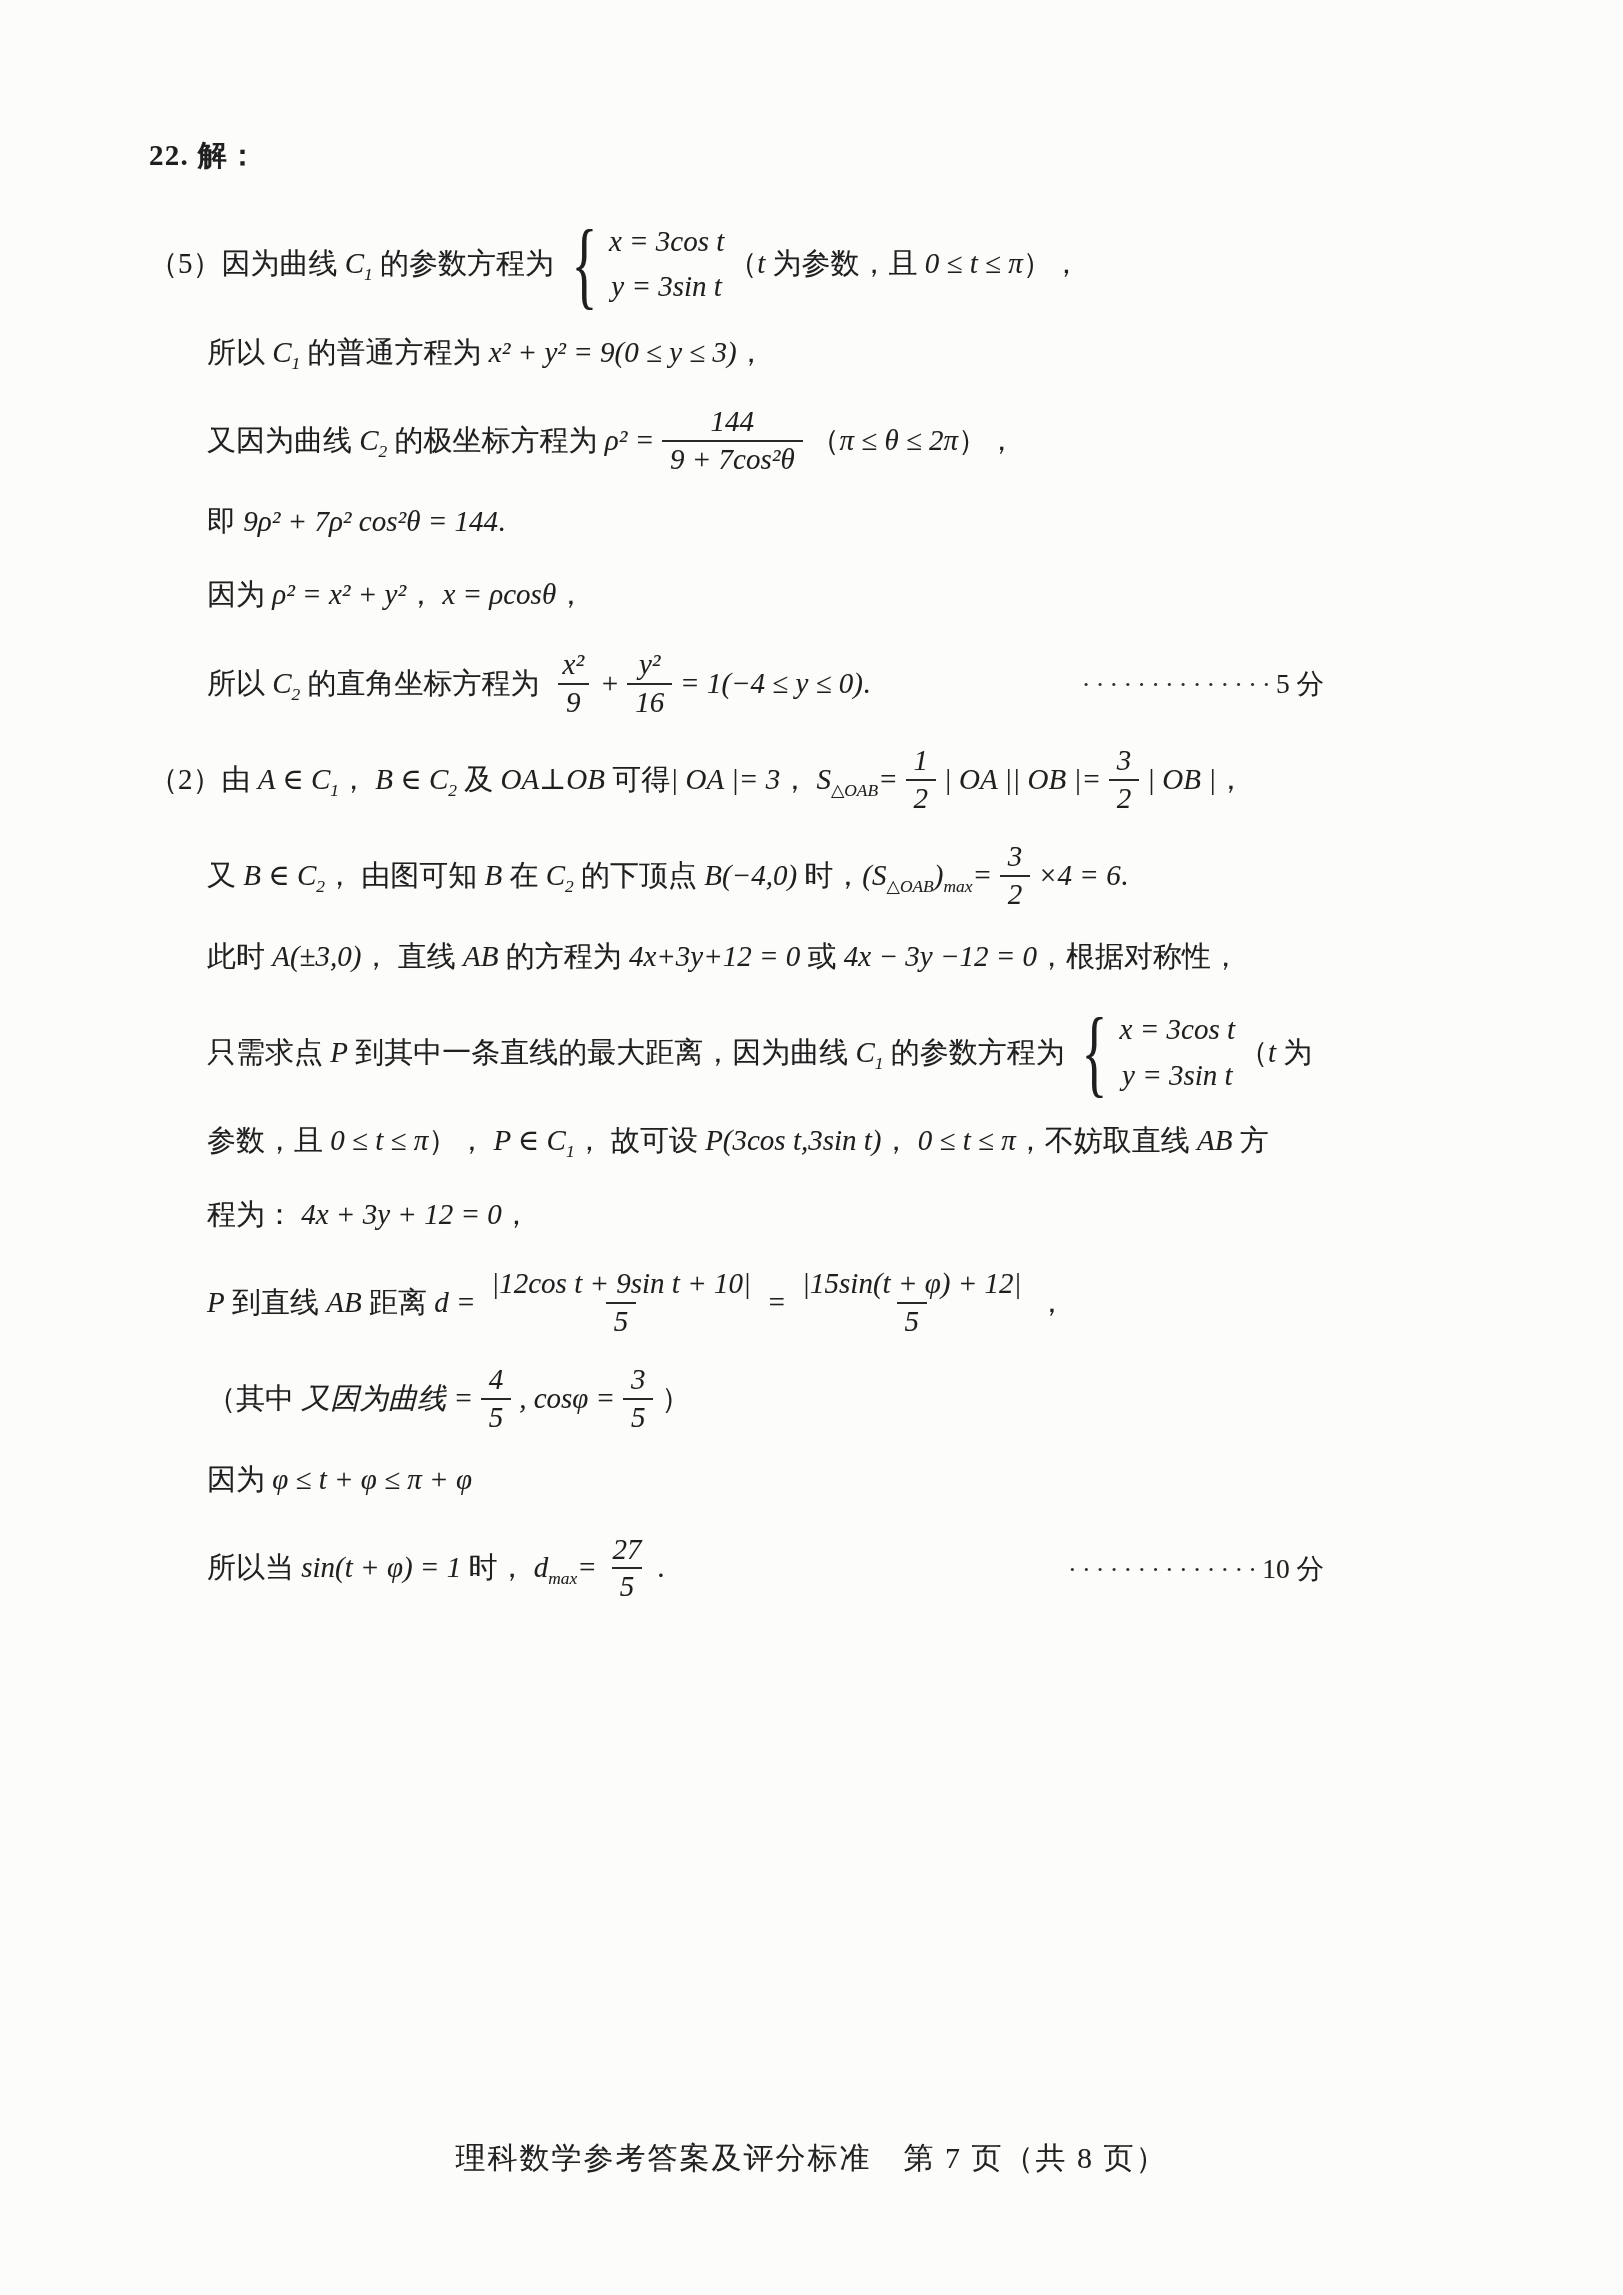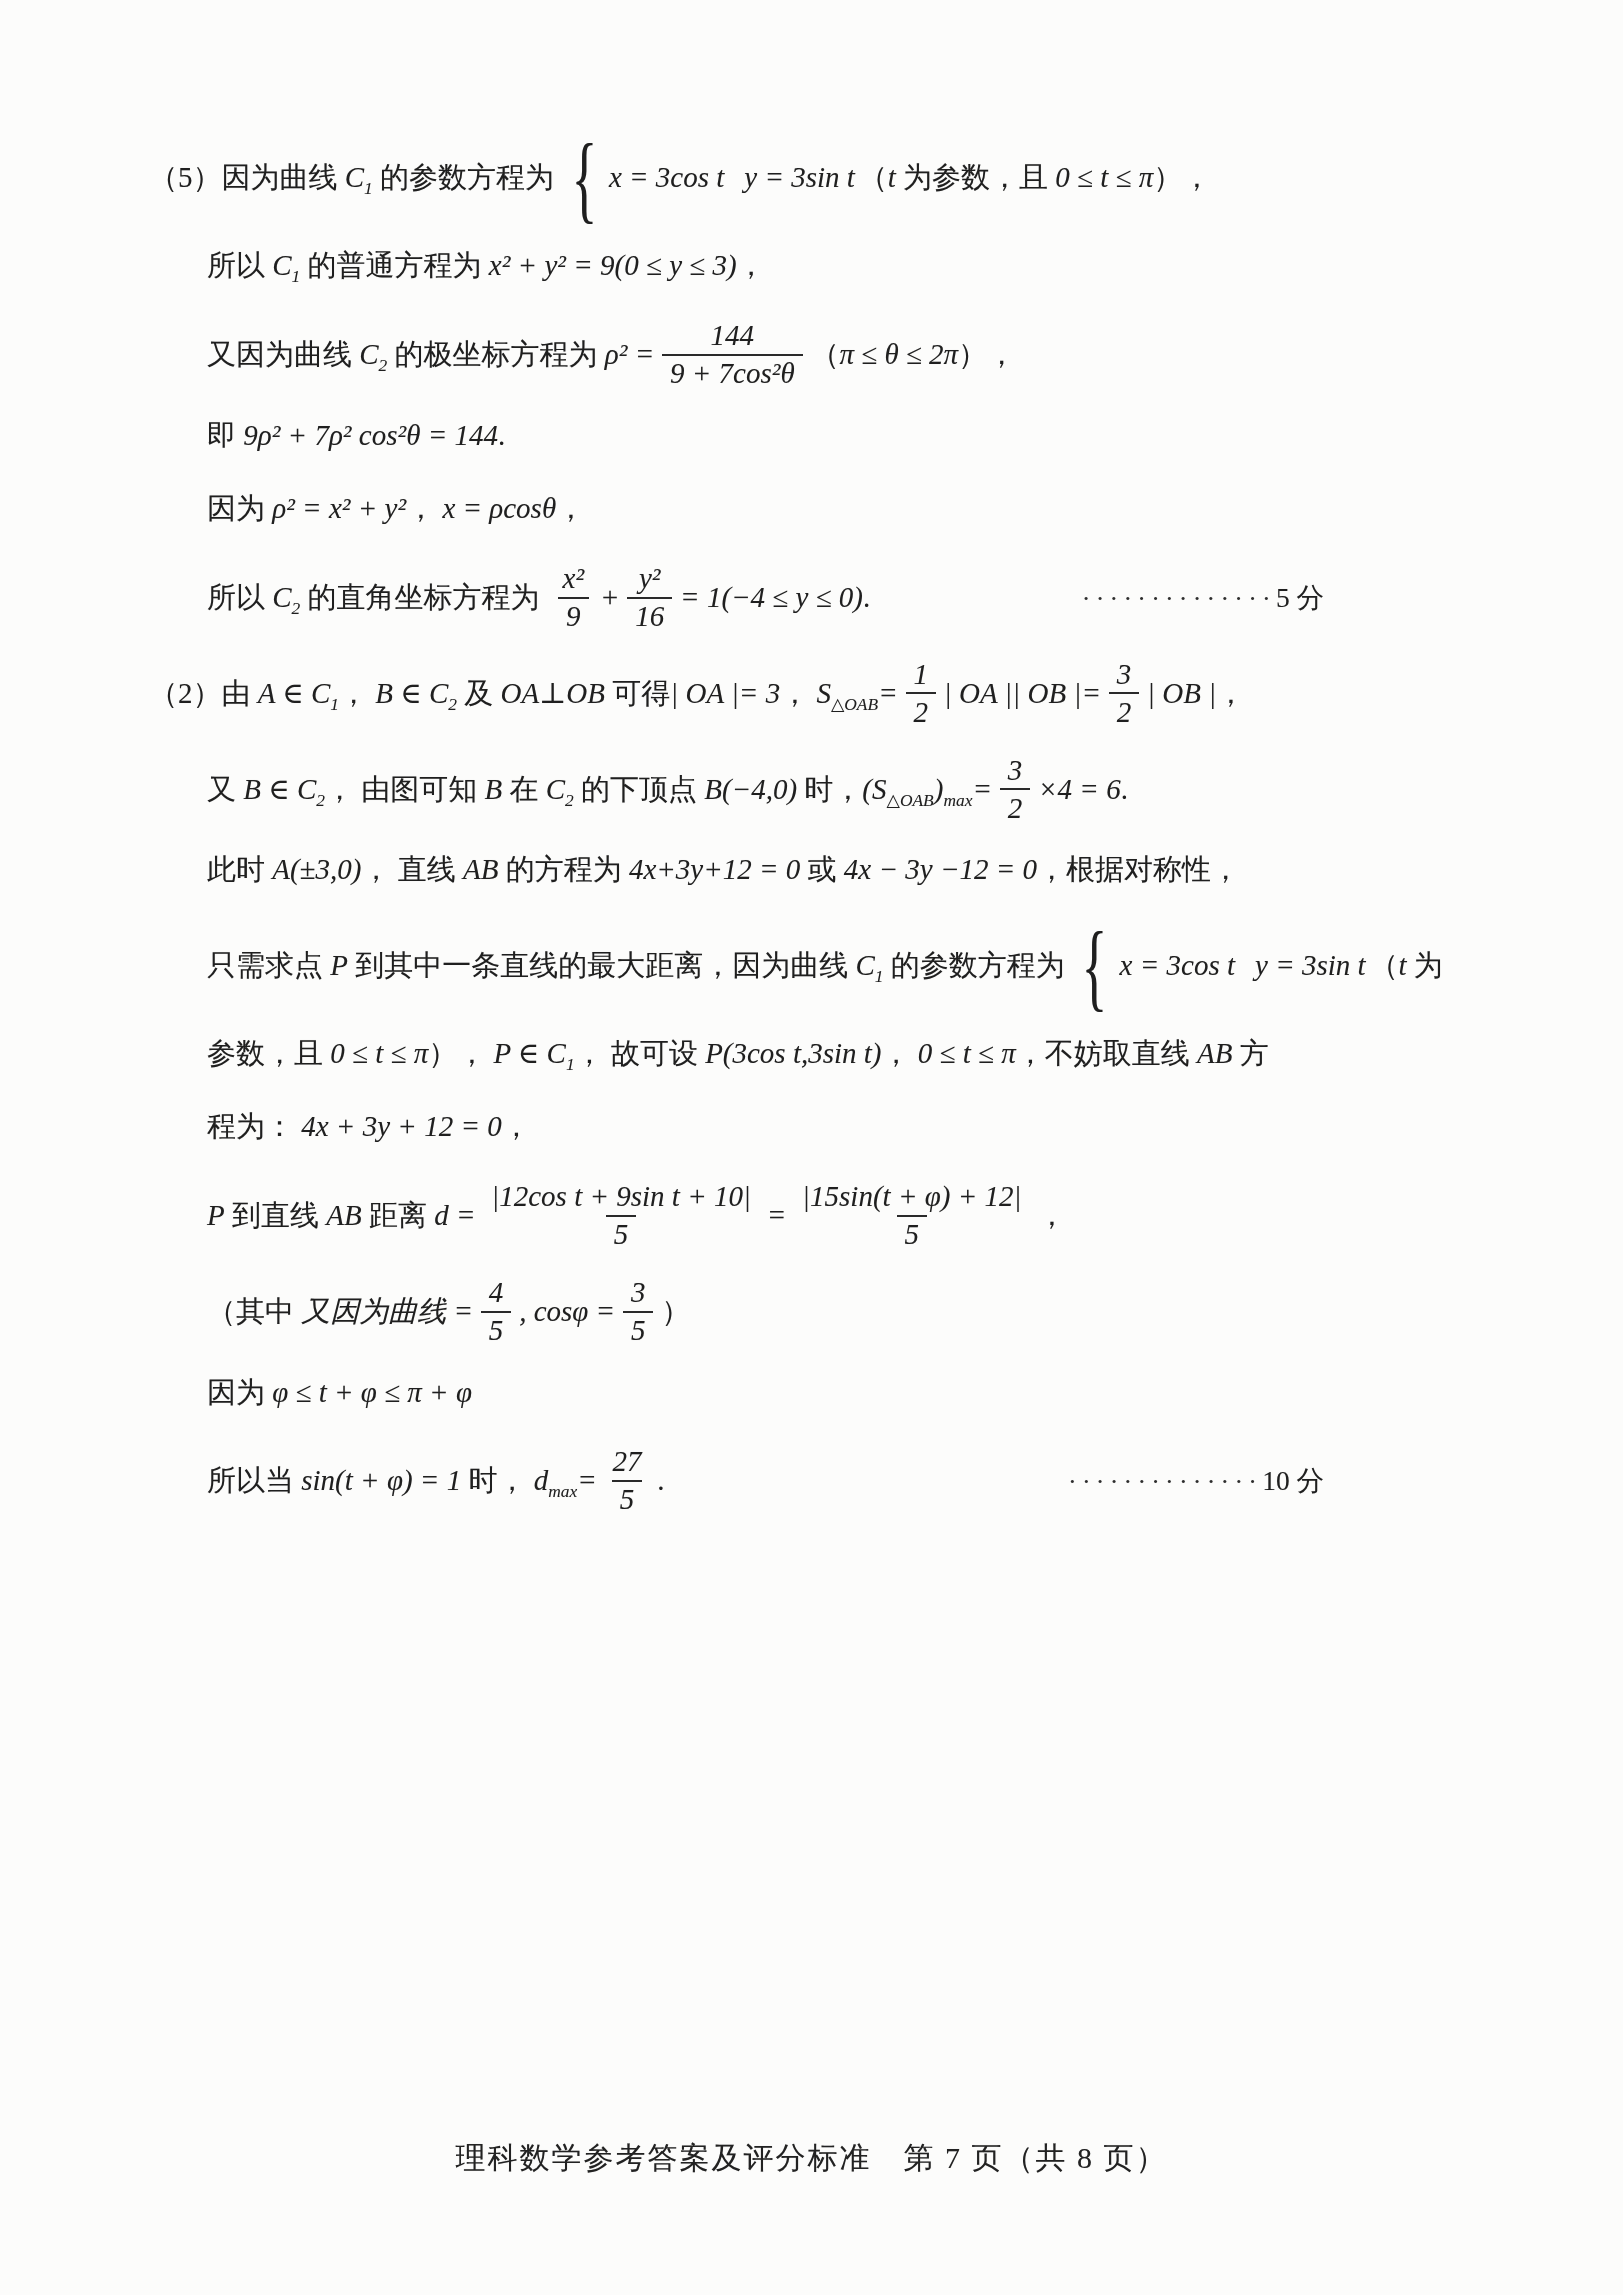--- a/index.html
+++ b/index.html
@@ -18,33 +18,36 @@
   .ind{margin-left:58px;}
   .title{font-weight:700;margin-bottom:42px;letter-spacing:1.3px;}
   .cn{font-style:normal;}
   .m{font-style:italic;}
   .m sub{font-size:0.6em;font-style:italic;line-height:1;}
   .frac{display:inline-flex;flex-direction:column;align-items:center;margin:0 7.9px;text-align:center;}
   .frac .num,.frac .den{padding:1.3px 7.9px;line-height:1.15;white-space:pre;}
   .frac .den{border-top:2px solid #2a2a2a;}
   .cases{display:inline-flex;align-items:center;margin:0 3.9px 0 6.5px;}
   .brace{font-style:normal;font-size:98px;line-height:.9;transform:scaleX(.55);transform-origin:center;}
-  .rows{display:flex;flex-direction:row;gap:20px;align-items:center;margin-left:1.3px;}
+  .rows{display:flex;flex-direction:column;gap:2px;align-items:center;margin-left:1.3px;}
   .score{margin-left:auto;margin-right:173px;display:inline-flex;align-items:baseline;}
   .dots{letter-spacing:5.2px;font-size:26px;color:#2d2d2d;}
   .score .cn{font-size:27.5px;}
   .tall{margin-bottom:22px;}
   .p2start{margin-top:22px;}
   .footer{position:absolute;left:0;width:100%;top:2138px;text-align:center;font-size:30px;letter-spacing:2px;color:#222;}
 </style>
 </head>
 <body>
 
 <div class="doc">
 
+  <div class="line title">
+    <span class="cn">22. 解：</span>
+  </div>
 
   <div class="line tall">
     <span class="cn">（5）因为曲线 </span>
     <span class="m"><span>C</span><sub>1</sub></span>
     <span class="cn"> 的参数方程为</span>
     <span class="cases">
       <span class="brace">{</span>
       <span class="rows">
         <span class="m">x = 3cos t</span>
         <span class="m">y = 3sin t</span>

